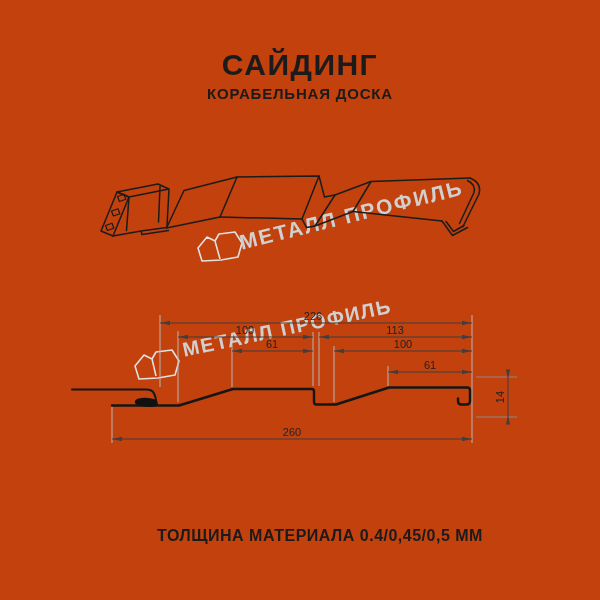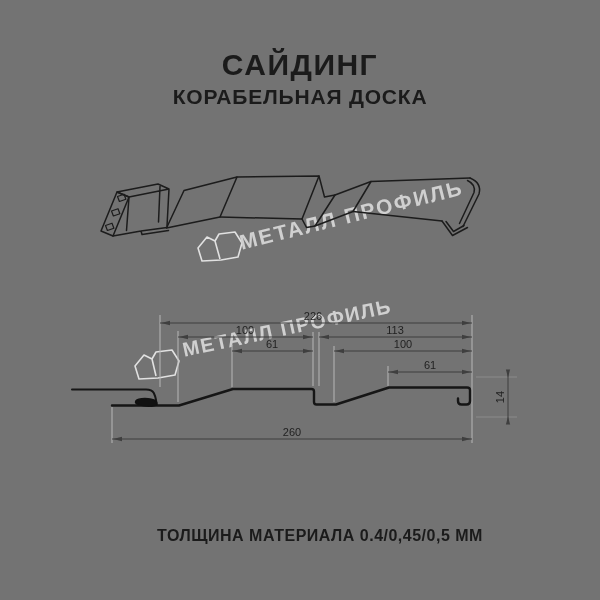--- a/index.html
+++ b/index.html
@@ -1,22 +1,22 @@
 <!DOCTYPE html>
 <html><head>
 <meta charset="utf-8">
 <style>
   html,body{margin:0;padding:0;background:#fff;}
   #page-root{
-    position:relative;width:600px;height:600px;background:#737373;
+    position:relative;width:600px;height:600px;background:#c2410c;
     overflow:hidden;font-family:"Liberation Sans",sans-serif;
   }
   .hdr{position:absolute;left:0;width:600px;text-align:center;color:#1b1b1b;}
   .hdr-title{top:48px;font-size:30px;font-weight:800;letter-spacing:1.5px;}
-  .hdr-sub{top:85px;font-size:21px;font-weight:700;letter-spacing:0.8px;}
+  .hdr-sub{top:85px;font-size:15px;font-weight:700;letter-spacing:0.8px;}
   .hdr-model{top:103px;font-size:12.5px;font-weight:700;letter-spacing:0.4px;}
   .footer-note{position:absolute;left:0;top:527px;width:584px;text-align:center;
     font-size:16px;font-weight:700;letter-spacing:0.5px;color:#1b1b1b;padding-left:28px;}
   .wm-text{position:absolute;white-space:nowrap;font-weight:700;z-index:1;
     transform-origin:0 50%;}
   .wm-text.upper{left:240px;top:231px;font-size:21px;letter-spacing:2px;
     transform:rotate(-14deg);}
   .wm-text.lower{left:183px;top:339px;font-size:20px;letter-spacing:1.5px;
     transform:rotate(-12deg);}
   svg.layer{position:absolute;z-index:2;overflow:visible;}

